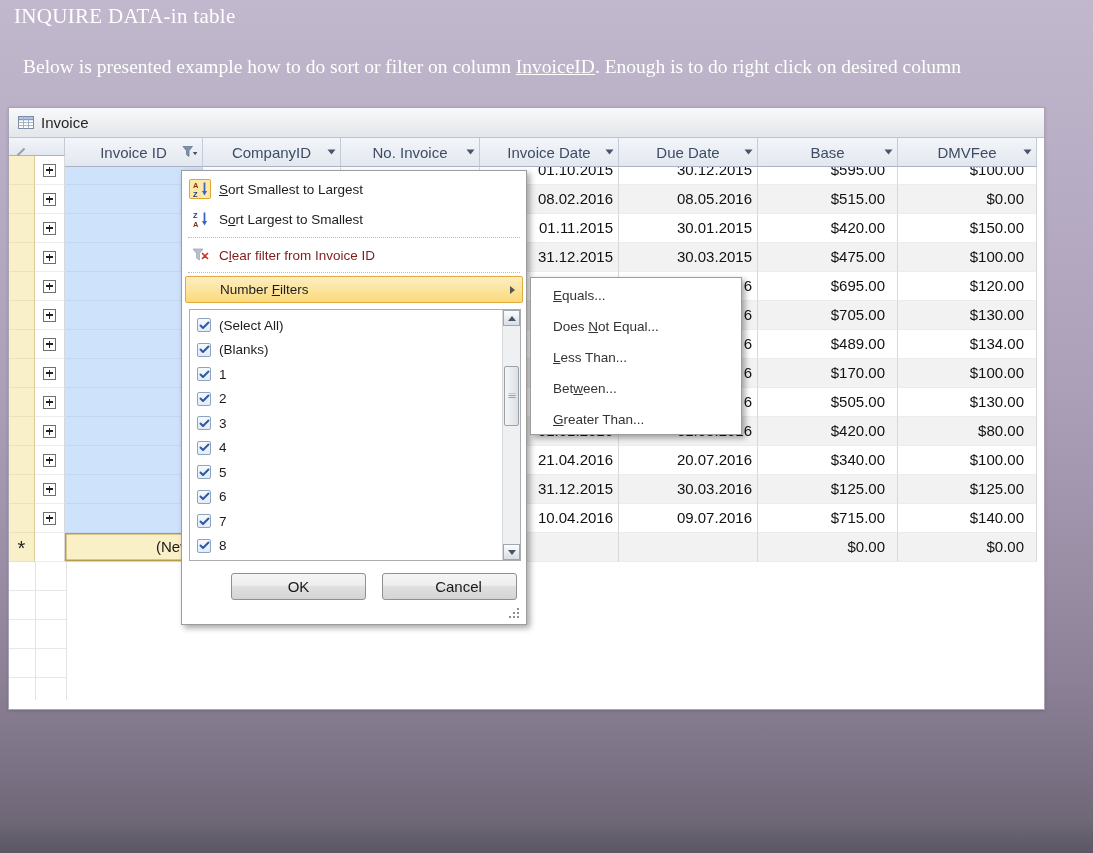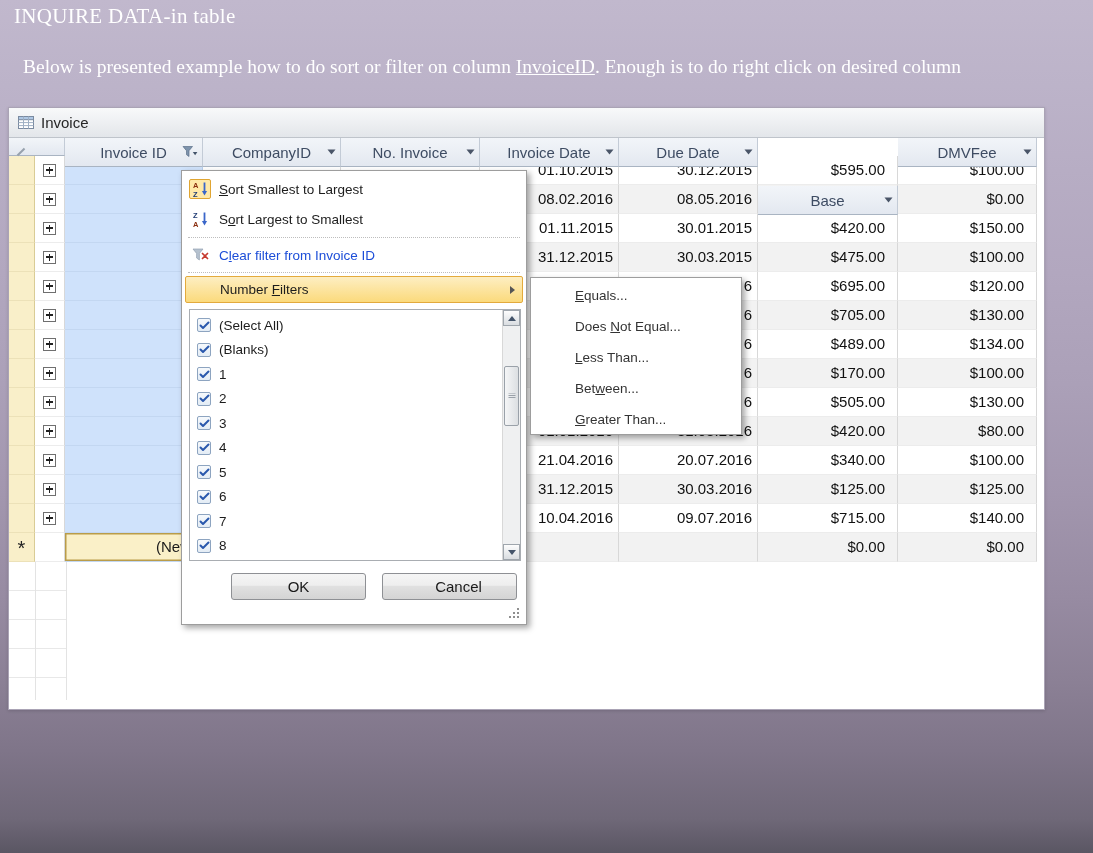--- a/index.html
+++ b/index.html
@@ -63,21 +63,21 @@
 
   
   .menu{position:absolute;left:181px;top:170px;width:346px;height:455px;background:#fff;
     border:1px solid #9d9d9d;box-sizing:border-box;box-shadow:3px 3px 6px rgba(0,0,0,.35);z-index:20;}
   .mi{position:absolute;left:3px;right:3px;height:28px;display:flex;align-items:center;}
   .micon{width:22px;margin-left:4px;margin-right:8px;display:flex;align-items:center;justify-content:center;line-height:0;}
   .azframe{background:#ffe9a8;border:1px solid #e0a532;border-radius:2px;padding:1px;width:18px;}
   .mlabel{font-size:13.5px;color:#1c1c1c;white-space:nowrap;}
   .mlabel.indent{margin-left:34px;}
   .key{text-decoration:underline;}
-  .dis .mlabel,.dis .key{color:#1d4ed8;}
+  .dis .mlabel,.dis .key{color:#7f1d1d;}
   .msep{position:absolute;left:6px;right:6px;border-top:1px dotted #bdbdbd;}
   .hl{height:25px;background:linear-gradient(180deg,#fdeec2,#fbda7c);border:1px solid #e3aa3c;border-radius:2px;}
   .subarrow{margin-left:auto;margin-right:7px;width:0;height:0;
     border-left:5px solid #555;border-top:4px solid transparent;border-bottom:4px solid transparent;}
 
   .listbox{position:absolute;left:7px;top:138px;width:332px;height:252px;border:1px solid #a9adb2;
     background:#fff;box-sizing:border-box;}
   .lb-items{position:absolute;left:0;top:0;right:17px;bottom:0;padding:3px 13px 0 7px;overflow:hidden;}
   .ck{display:flex;align-items:center;gap:8px;height:24.5px;}
   .ckbox{width:14px;height:14px;border:1px solid #8da4c0;border-radius:2px;box-sizing:border-box;
@@ -97,21 +97,21 @@
     font-size:15px;color:#1a1a1a;border:1px solid #8e9094;border-radius:3px;
     background:linear-gradient(180deg,#f5f5f5 0%,#eeeeee 45%,#e0e0e0 50%,#d4d4d4 100%);}
   .btn.ok{left:49px;} .btn.cancel{left:200px;padding-left:24px;}
   .grip{position:absolute;right:5px;bottom:4px;width:14px;height:14px;}
   .grip::before{content:"";position:absolute;left:10px;top:2px;width:2px;height:2px;background:#8f8f8f;
     box-shadow:-4px 4px 0 #8f8f8f,0 4px 0 #8f8f8f,-8px 8px 0 #8f8f8f,-4px 8px 0 #8f8f8f,0 8px 0 #8f8f8f;}
 
   
   .submenu{position:absolute;left:530px;top:277px;width:212px;height:158px;background:#fff;
     border:1px solid #9d9d9d;box-sizing:border-box;box-shadow:3px 3px 6px rgba(0,0,0,.35);z-index:21;padding-top:2px;}
-  .smi{height:31px;display:flex;align-items:center;padding-left:44px;font-size:13.5px;color:#333;}
+  .smi{height:31px;display:flex;align-items:center;padding-left:22px;font-size:13.5px;color:#333;}
 </style>
 </head>
 <body>
 
 <div class="stage">
 
   <div class="title">INQUIRE DATA-in table</div>
   <div class="subtitle"><span>Below is presented example how to do sort or filter on column </span><span class="ul">InvoiceID</span><span>. Enough is to do right click on desired column</span></div>
 
   <div class="panel">
@@ -158,21 +158,21 @@
             <span class="hicon"><svg width="9" height="6" viewBox="0 0 9 6">
                 <path d="M0.5 0.5 h8 L4.5 5.5 Z" fill="#4a5568"></path>
               </svg></span>
           </div>
           <div class="hcell" style="width: 139px;">
             <span class="hlabel">Due Date</span>
             <span class="hicon"><svg width="9" height="6" viewBox="0 0 9 6">
                 <path d="M0.5 0.5 h8 L4.5 5.5 Z" fill="#4a5568"></path>
               </svg></span>
           </div>
-          <div class="hcell" style="width: 140px; margin-top: 48px;">
+          <div class="hcell" style="width: 140px;">
             <span class="hlabel">Base</span>
             <span class="hicon"><svg width="9" height="6" viewBox="0 0 9 6">
                 <path d="M0.5 0.5 h8 L4.5 5.5 Z" fill="#4a5568"></path>
               </svg></span>
           </div>
           <div class="hcell" style="width: 139px;">
             <span class="hlabel">DMVFee</span>
             <span class="hicon"><svg width="9" height="6" viewBox="0 0 9 6">
                 <path d="M0.5 0.5 h8 L4.5 5.5 Z" fill="#4a5568"></path>
               </svg></span>

